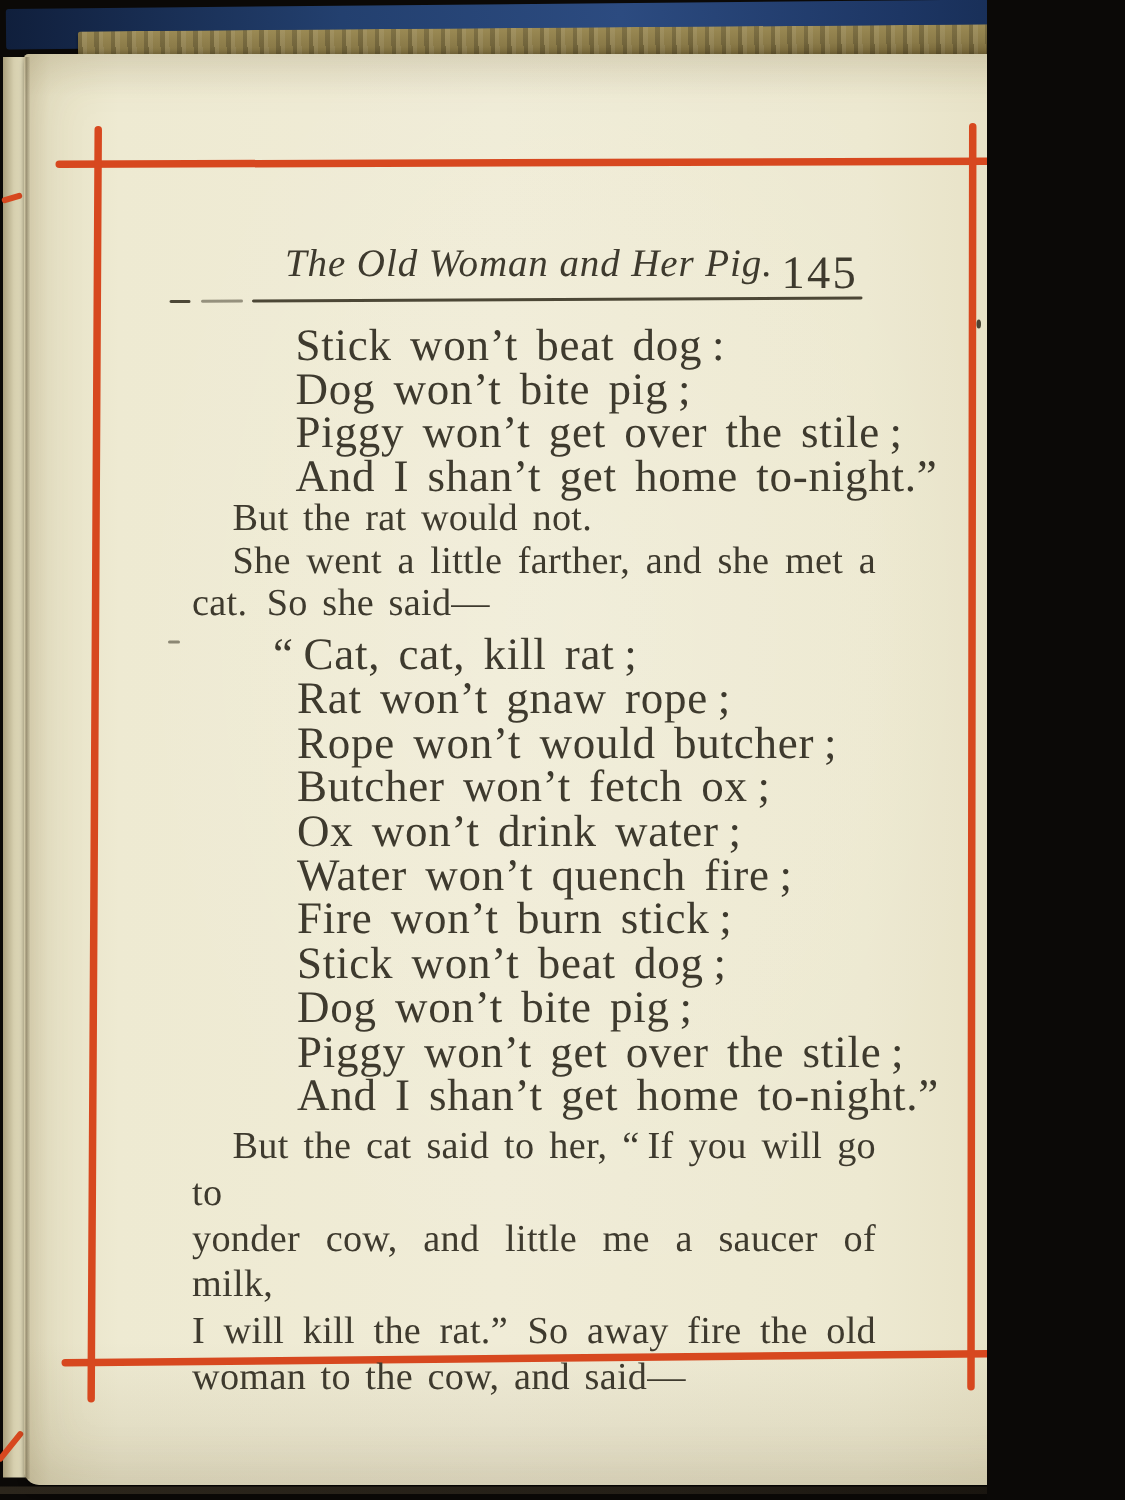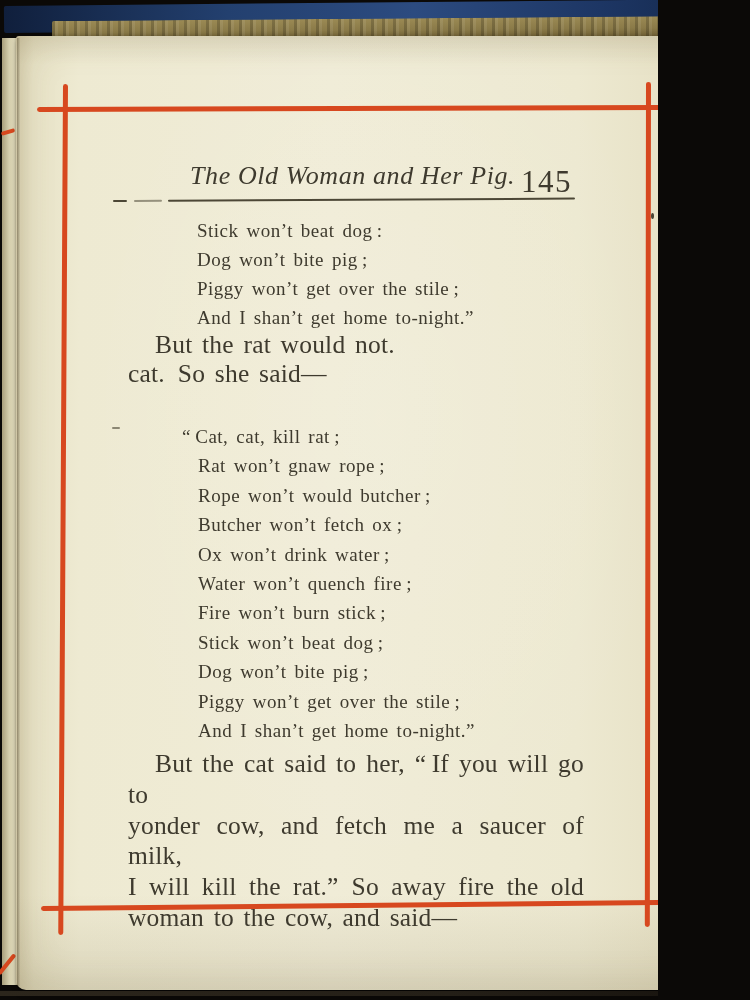--- a/index.html
+++ b/index.html
@@ -72,21 +72,21 @@
     left: 190px; top: 161px;
     font-style: italic; font-size: 26px; letter-spacing: 0.6px;
     white-space: nowrap;
   }
   .folio { left: 521px; top: 164px; font-size: 31px; letter-spacing: 1.5px; }
   .head-rule { position: absolute; left: 113px; top: 200px; width: 462px; height: 3px; transform: rotate(-0.3deg); transform-origin: left center; }
   .head-rule .seg { position: absolute; top: 0; height: 2.2px; background: var(--rule, #4c4736); border-radius: 1px; }
   .head-rule .seg1 { left: 0;    width: 14px; }
   .head-rule .seg2 { left: 21px; width: 28px; opacity: 0.55; }
   .head-rule .seg3 { left: 55px; width: 407px; }
-  .verse { font-size: 19px; letter-spacing: 0.5px; word-spacing: 0.14em; line-height: 29px; white-space: nowrap; }
+  .verse { font-size: 30px; letter-spacing: 0.5px; word-spacing: 0.14em; line-height: 29px; white-space: nowrap; }
   .verse.v1 { left: 197px; top: 216px; }
   .verse.v2 { left: 198px; top: 422px; line-height: 29.4px; }
   .verse .hang { margin-left: -16px; }
   .para { font-size: 25.5px; letter-spacing: 0.2px; word-spacing: 0.12em; width: 456px; left: 128px; }
   .para.p1 { top: 330px; line-height: 29px; }
   .para.p2 { top: 360px; line-height: 28.4px; }
   .para.p3 { top: 749px; line-height: 30.8px; }
   .para .line { width: 100%; }
   .para .jl { text-align: justify; text-align-last: justify; }
   .para .ind { text-indent: 27px; }
@@ -130,40 +130,41 @@
     <div class="vline">Dog won’t bite pig ;</div>
     <div class="vline">Piggy won’t get over the stile ;</div>
     <div class="vline">And I shan’t get home to-night.”</div>
   </div>
 
   <div class="txt para p1">
     <div class="line ind">But the rat would not.</div>
   </div>
 
   <div class="txt para p2">
+    <div class="line ind jl">She went a little farther, and she met a</div>
     <div class="line">cat. So she said—</div>
   </div>
 
   <div class="txt verse v2">
     <div class="vline hang">“ Cat, cat, kill rat ;</div>
     <div class="vline">Rat won’t gnaw rope ;</div>
     <div class="vline">Rope won’t would butcher ;</div>
     <div class="vline">Butcher won’t fetch ox ;</div>
     <div class="vline">Ox won’t drink water ;</div>
     <div class="vline">Water won’t quench fire ;</div>
     <div class="vline">Fire won’t burn stick ;</div>
     <div class="vline">Stick won’t beat dog ;</div>
     <div class="vline">Dog won’t bite pig ;</div>
     <div class="vline">Piggy won’t get over the stile ;</div>
     <div class="vline">And I shan’t get home to-night.”</div>
   </div>
 
   <div class="txt para p3">
     <div class="line ind jl">But the cat said to her, “ If you will go to</div>
-    <div class="line jl">yonder cow, and fetch me a saucer of milk,</div>
+    <div class="line jl">yonder cow, and little me a saucer of milk,</div>
     <div class="line jl">I will kill the rat.” So away fire the old</div>
     <div class="line">woman to the cow, and said—</div>
   </div>
 
   <div class="speck s1"></div>
   <div class="speck s2"></div>
 
   <div class="cover-bottom-edge"></div>
 </div>
 

